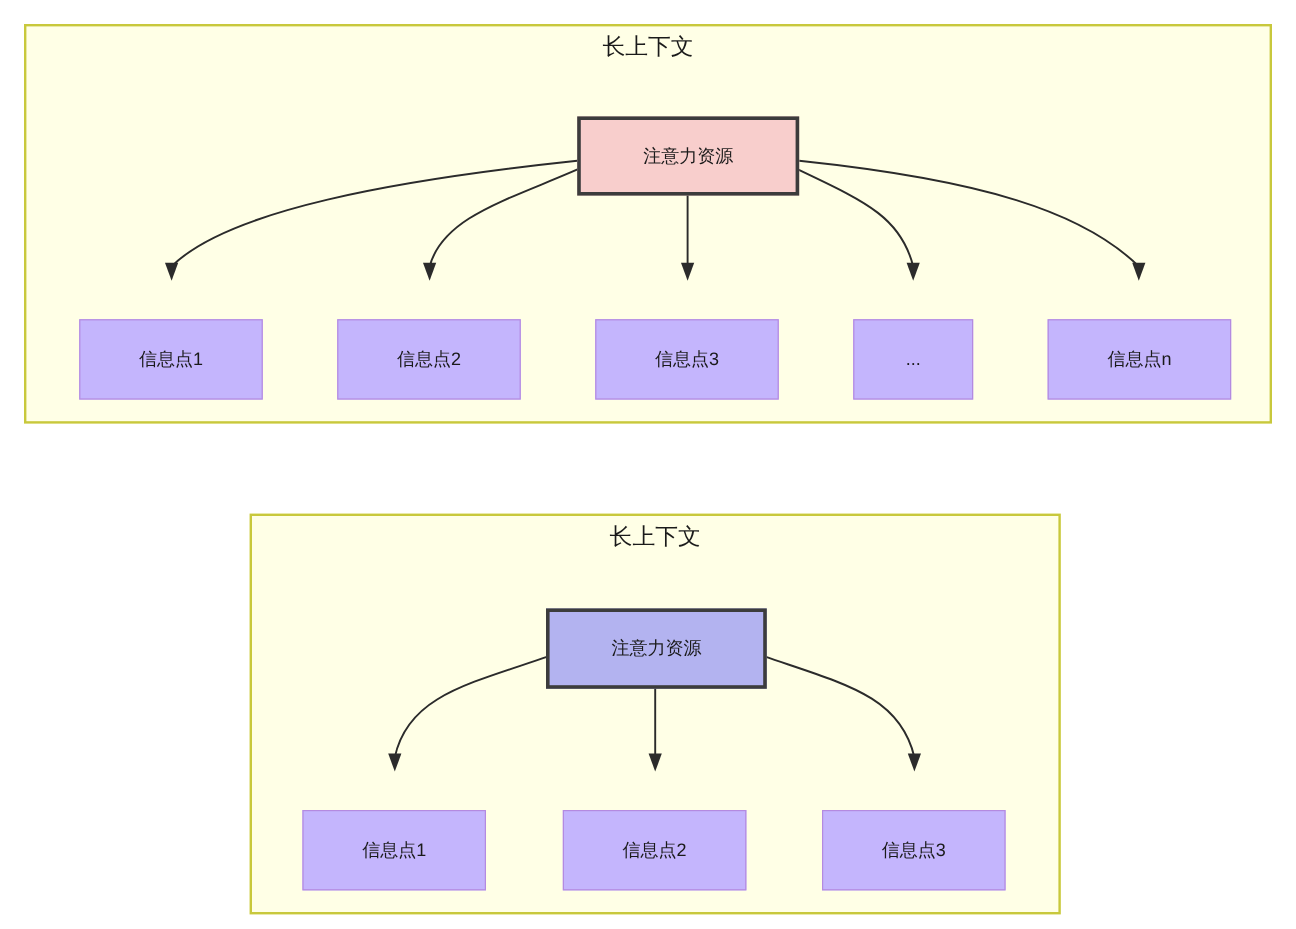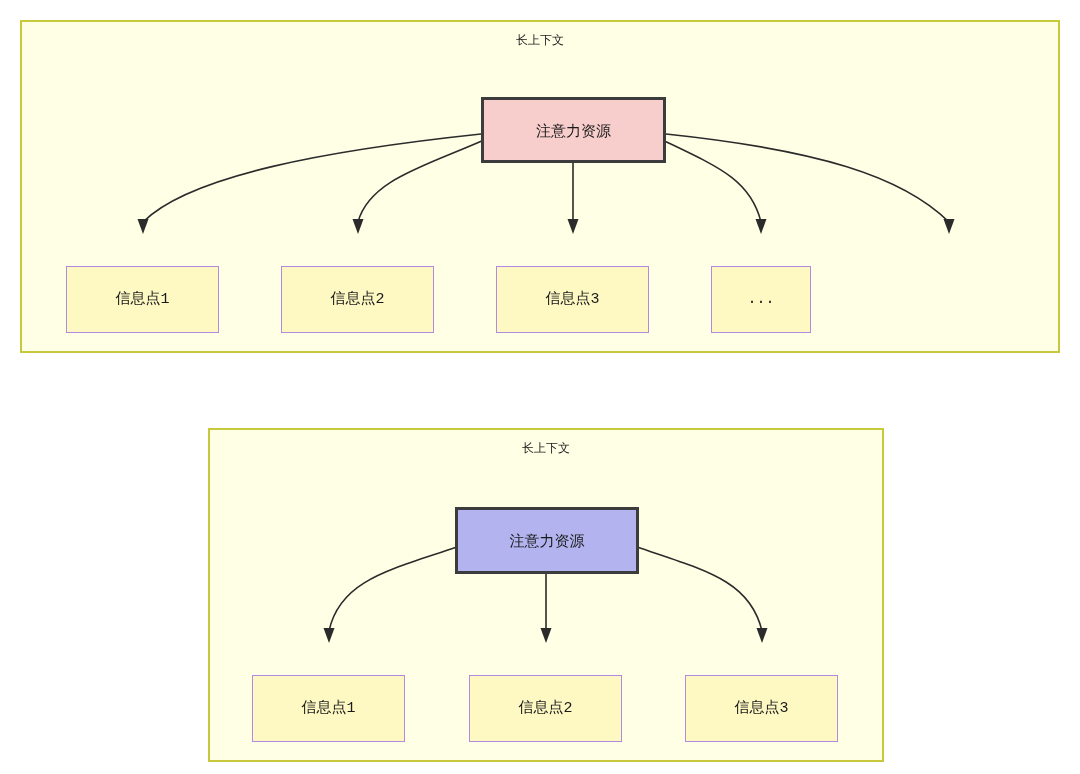--- a/index.html
+++ b/index.html
@@ -42,21 +42,21 @@
     width: 676px;
     height: 334px;
   }
 
   .group-title {
     position: absolute;
     width: 100%;
     left: 0;
     top: 8px;
     text-align: center;
-    font-size: 12px;
+    font-size: 19px;
     color: #1a1a1a;
     line-height: 20px;
     white-space: nowrap;
   }
 
   
   .node {
     position: absolute;
     box-sizing: border-box;
     display: flex;
@@ -71,23 +71,22 @@
 
   .node.root-pink {
     background: #f8cecc;
     border: 3px solid #3c3c3c;
   }
   .node.root-blue {
     background: #b3b3f0;
     border: 3px solid #3c3c3c;
   }
   .node.leaf {
-    background: #fef9c3;
+    background: #c4b5fd;
     border: 1.5px solid #b48ae0;
-    font-family: Liberation Mono, monospace;
   }
 
   
   #node-long-root {
     left: 481px;
     top: 68px;
     width: 185px;
     height: 66px;
   }
   
@@ -164,20 +163,23 @@
   </div>
   <div class="node leaf" id="node-long-leaf-2">
     <span>信息点2</span>
   </div>
   <div class="node leaf" id="node-long-leaf-3">
     <span>信息点3</span>
   </div>
   <div class="node leaf" id="node-long-leaf-4">
     <span>...</span>
   </div>
+  <div class="node leaf" id="node-long-leaf-5">
+    <span>信息点n</span>
+  </div>
 
   <div class="group-box" id="group-short">
     <div class="group-title">长上下文</div>
   </div>
 
   <svg class="edges" id="edges-short" viewBox="0 0 1080 774" xmlns="http://www.w3.org/2000/svg">
 
     <path class="edge-path" d="M 457,547 C 390,570 340,580 329,631"></path>
     <polygon class="edge-head" points="329,643 323.5,628 334.5,628"></polygon>
 

